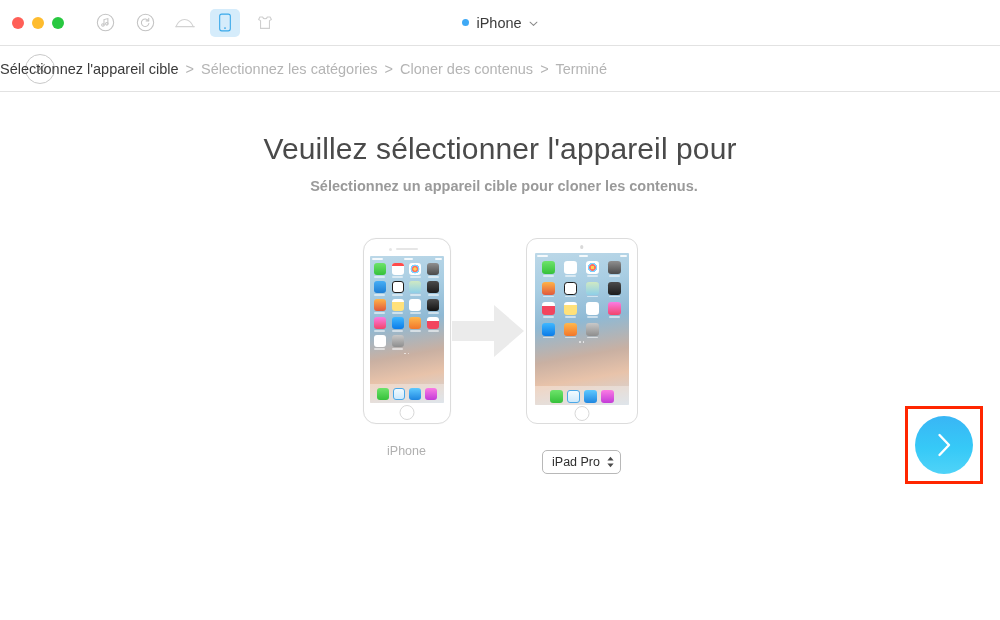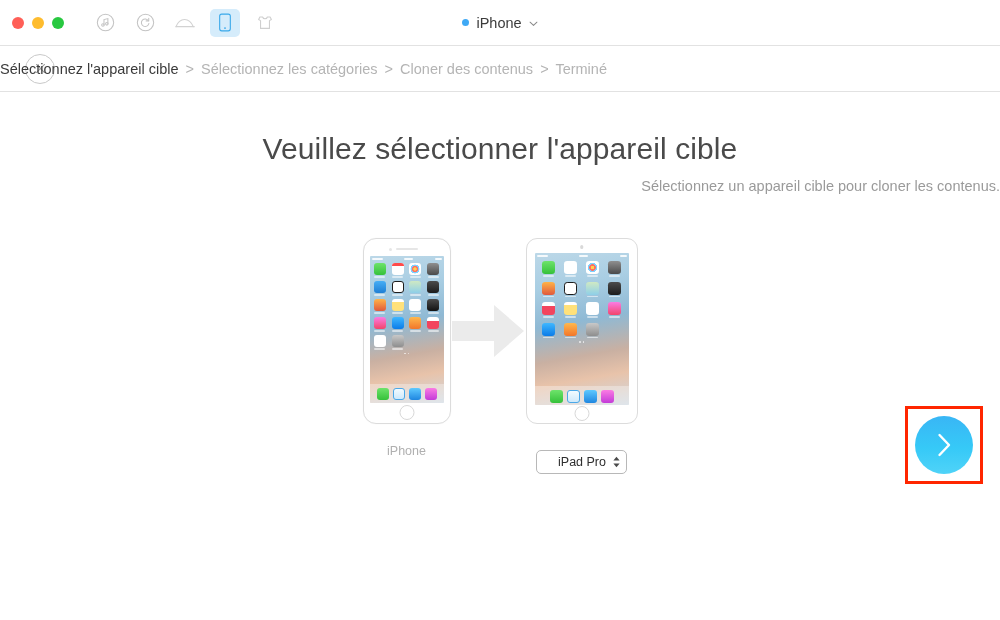--- a/index.html
+++ b/index.html
@@ -136,24 +136,24 @@
     margin: 0;
     padding-top: 40px;
     text-align: center;
     font-size: 30px;
     font-weight: 400;
     color: #4a4a4a;
     letter-spacing: 0.1px;
   }
   .subtitle {
     margin: 12px 0 0 8px;
-    text-align: right;
+    text-align: center;
     font-size: 14.5px;
     color: #9a9a9a;
-    font-weight: 400;
+    font-weight: 700;
   }
 
   .device-row {
     position: relative;
     margin-top: 44px;
     display: flex;
     align-items: flex-start;
     justify-content: center;
     gap: 0;
   }
@@ -370,21 +370,21 @@
   }
 
   .select-wrap {
     margin-top: 10px;
     display: inline-flex;
     align-items: center;
     gap: 6px;
     border: 1px solid #b8b8b8;
     border-radius: 5px;
     background: #ffffff;
-    padding: 2px 5px 2px 21px;
+    padding: 2px 5px 2px 9px;
     height: 18px;
     cursor: default;
   }
   .select-wrap .val {
     font-size: 12.5px;
     color: #2e2e2e;
     line-height: 18px;
   }
   .stepper {
     display: flex;
@@ -510,21 +510,21 @@
       <span class="crumb muted">Sélectionnez les catégories</span>
       <span class="crumb-sep">&gt;</span>
       <span class="crumb muted">Cloner des contenus</span>
       <span class="crumb-sep">&gt;</span>
       <span class="crumb muted">Terminé</span>
     </div>
   </div>
 
   <div class="content">
 
-    <h1 class="headline">Veuillez sélectionner l'appareil cible</h1>
+    <h1 class="headline">Veuillez sélectionner l'appareil pour</h1>
     <p class="subtitle">Sélectionnez un appareil cible pour cloner les contenus.</p>
 
     <div class="device-row">
 
       <div class="device-col">
         <div class="phone-frame">
           <span class="speaker"></span>
           <span class="cam"></span>
           <div class="screen">
             <div class="statusbar">

